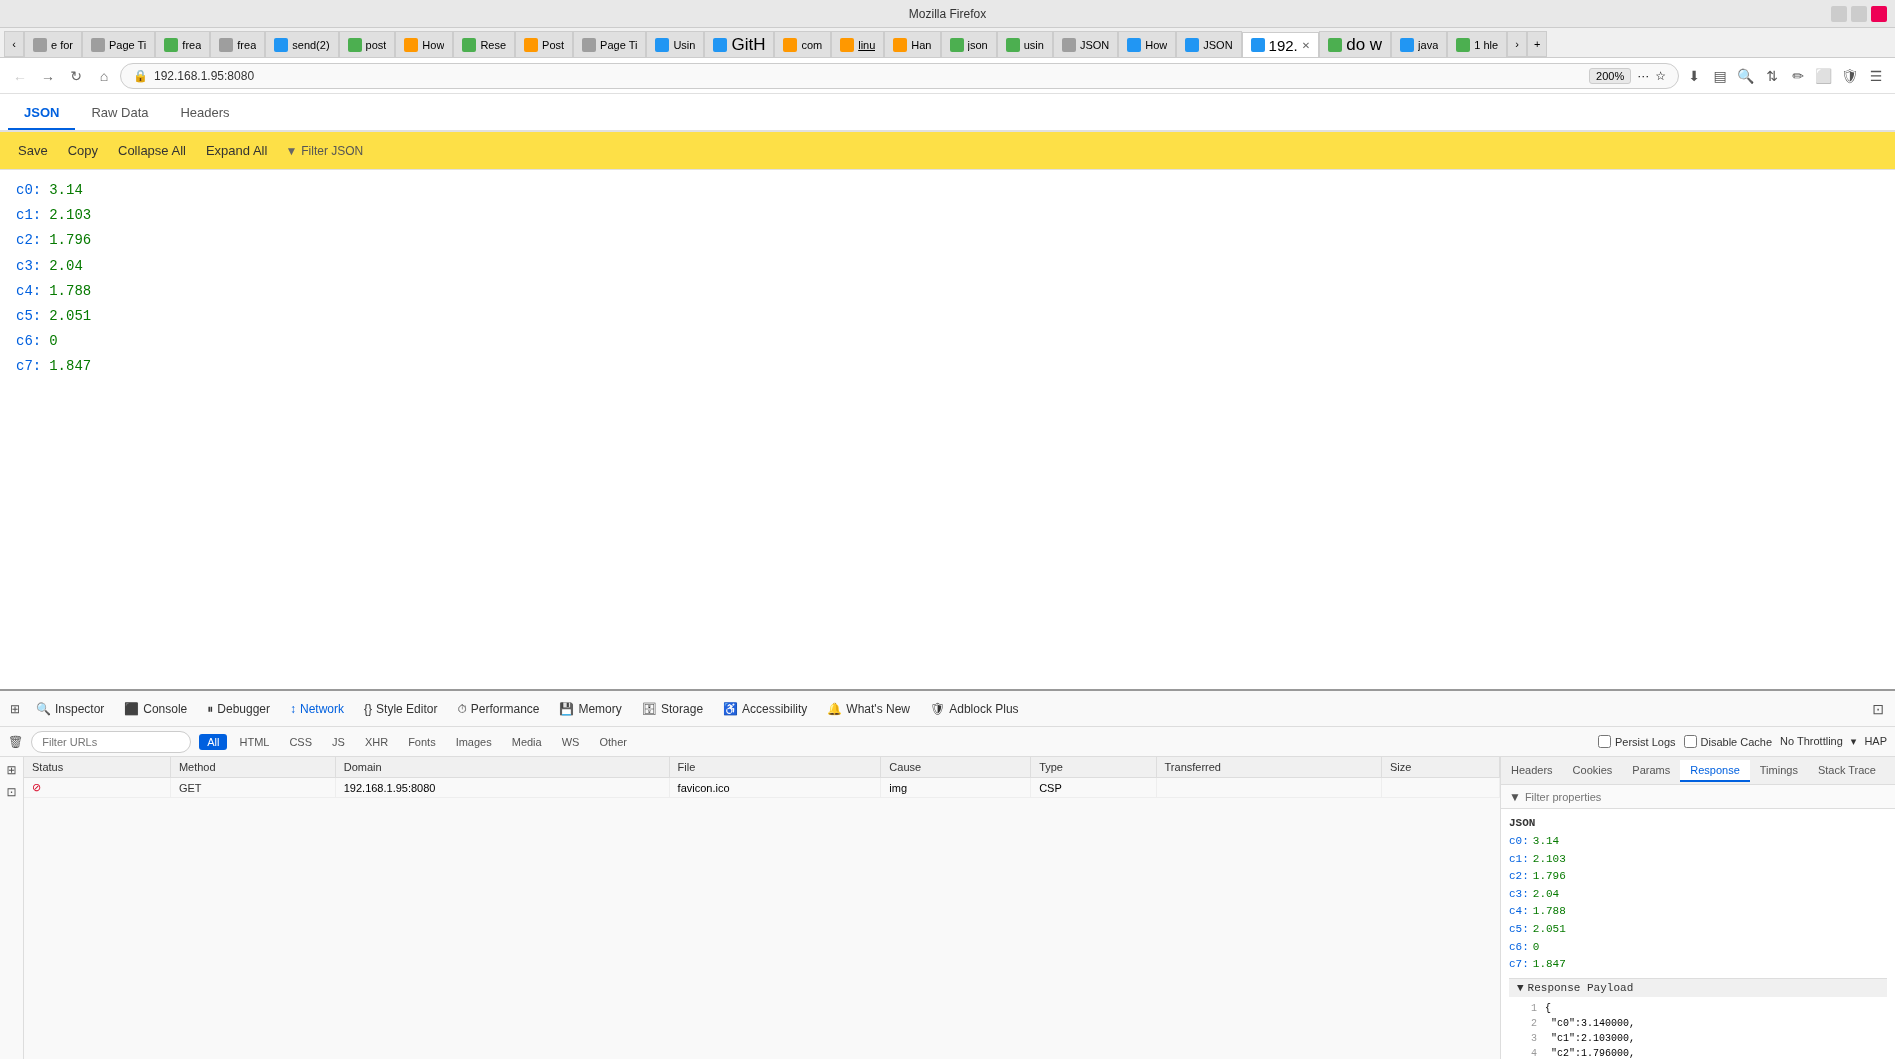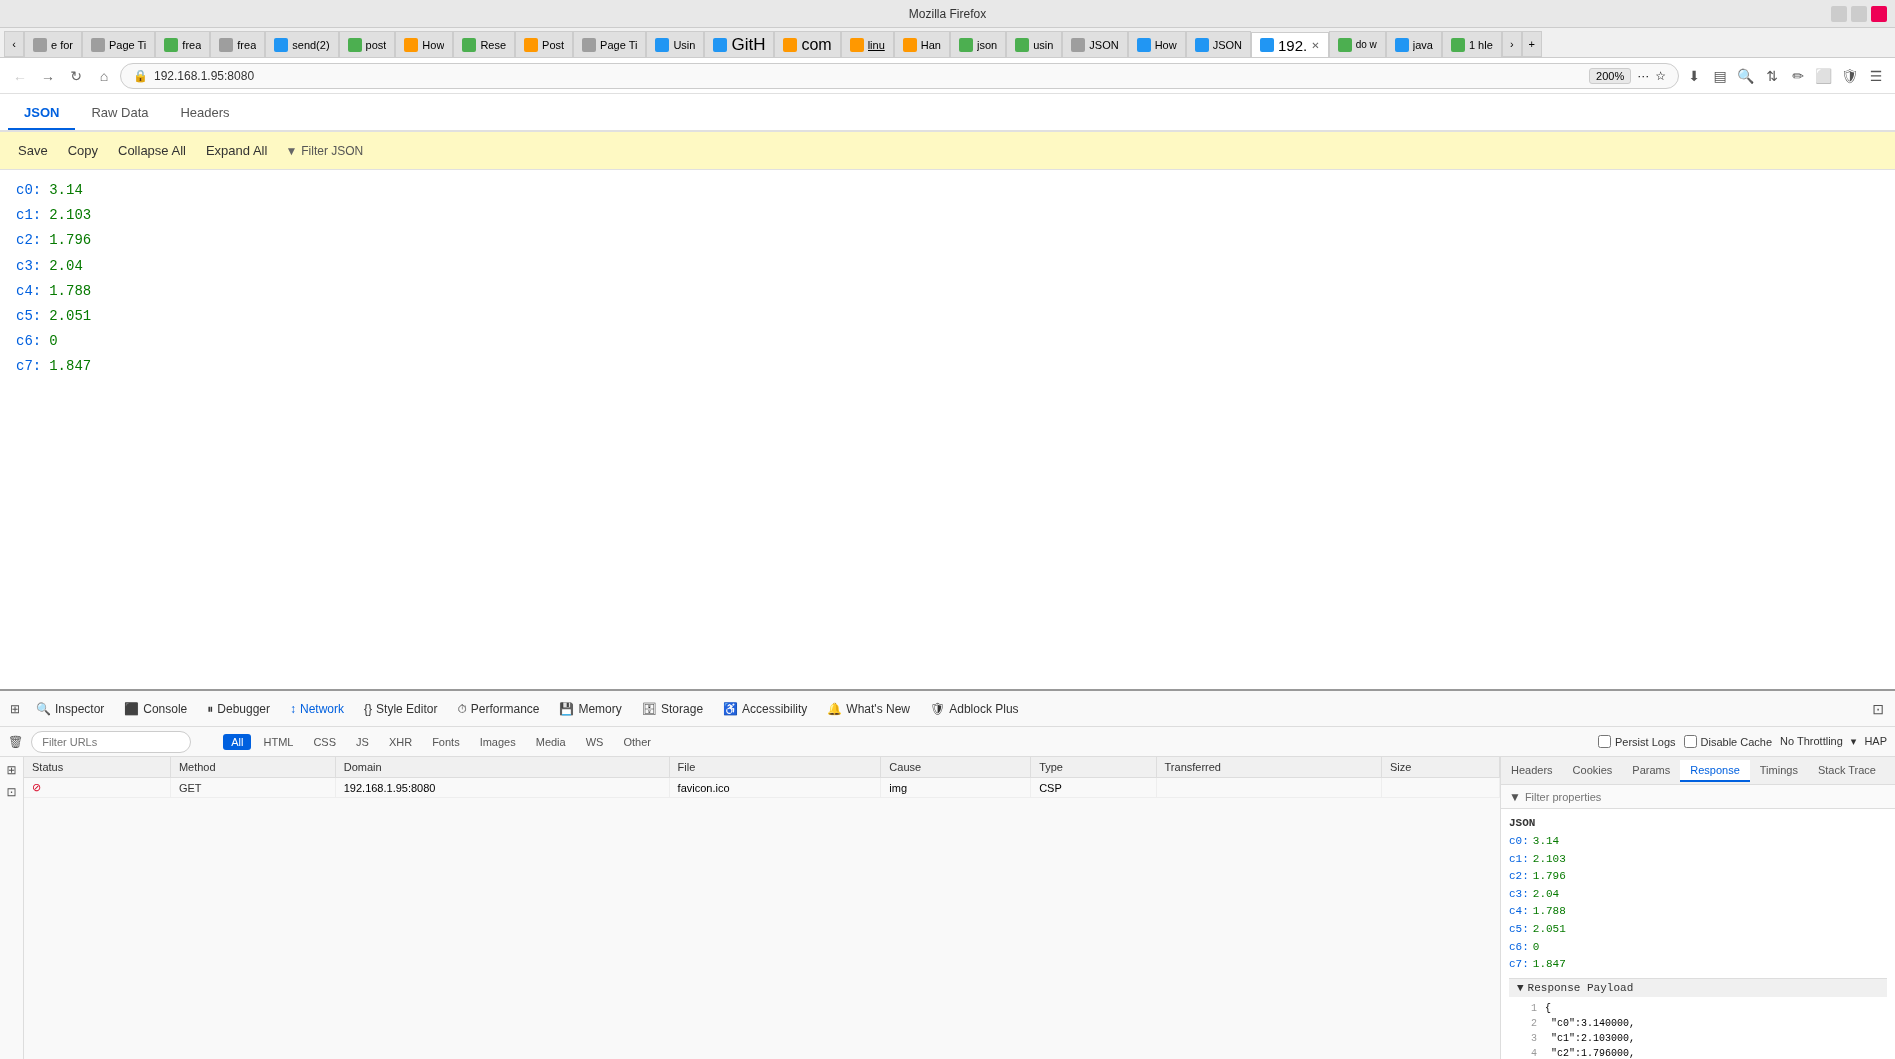--- a/index.html
+++ b/index.html
@@ -175,21 +175,21 @@
     }
     .json-tab.active {
       color: #0060df;
       border-bottom: 2px solid #0060df;
       font-weight: bold;
     }
 
     
     .json-actions {
       height: 38px;
-      background: #fef9c3;
+      background: #fde047;
       border-bottom: 1px solid #e0e0e0;
       display: flex;
       align-items: center;
       padding: 0 12px;
       gap: 12px;
     }
     .action-btn {
       font-size: 13px;
       color: #333;
       cursor: pointer;
@@ -287,21 +287,21 @@
     }
     .filter-type-btn {
       padding: 2px 8px;
       font-size: 11px;
       border: none;
       background: none;
       cursor: pointer;
       color: #555;
       border-radius: 3px;
     }
-    .filter-type-btn.active { background: #0060df; color: #fff; border-radius: 3px; margin-left: 24px; }
+    .filter-type-btn.active { background: #0060df; color: #fff; border-radius: 3px; }
     .devtools-filter-spacer { flex: 1; }
     .devtools-filter-right {
       display: flex;
       align-items: flex-start;
       gap: 8px;
       font-size: 11px;
       color: #333;
     }
     .checkbox-group {
       display: flex;
@@ -532,21 +532,21 @@
       <div class="tab">
         <span class="tab-favicon" style="background: rgb(33, 150, 243);"></span>
         <span style="font-size: 11px; overflow: hidden; text-overflow: ellipsis;">Usin</span>
       </div>
       <div class="tab">
         <span class="tab-favicon" style="background: rgb(33, 150, 243);"></span>
         <span style="font-size: 17px; overflow: hidden; text-overflow: ellipsis;">GitH</span>
       </div>
       <div class="tab">
         <span class="tab-favicon" style="background: rgb(255, 152, 0);"></span>
-        <span style="font-size: 16px; overflow: hidden; text-overflow: ellipsis;">com</span>
+        <span style="font-size: 11px; overflow: hidden; text-overflow: ellipsis;">com</span>
       </div>
       <div class="tab">
         <span class="tab-favicon" style="background: rgb(255, 152, 0);"></span>
         <span style="font-size: 11px; overflow: hidden; text-overflow: ellipsis; text-decoration: underline;">linu</span>
       </div>
       <div class="tab">
         <span class="tab-favicon" style="background: rgb(255, 152, 0);"></span>
         <span style="font-size: 11px; overflow: hidden; text-overflow: ellipsis;">Han</span>
       </div>
       <div class="tab">
@@ -569,21 +569,21 @@
         <span class="tab-favicon" style="background: rgb(33, 150, 243);"></span>
         <span style="font-size: 11px; overflow: hidden; text-overflow: ellipsis;">JSON</span>
       </div>
       <div class="tab active">
         <span class="tab-favicon" style="background: rgb(33, 150, 243);"></span>
         <span style="font-size: 15px; overflow: hidden; text-overflow: ellipsis;">192.</span>
         <span class="tab-close">✕</span>
       </div>
       <div class="tab">
         <span class="tab-favicon" style="background: rgb(76, 175, 80);"></span>
-        <span style="font-size: 10px; overflow: hidden; text-overflow: ellipsis;">do w</span>
+        <span style="font-size: 17px; overflow: hidden; text-overflow: ellipsis;">do w</span>
       </div>
       <div class="tab">
         <span class="tab-favicon" style="background: rgb(33, 150, 243);"></span>
         <span style="font-size: 11px; overflow: hidden; text-overflow: ellipsis;">java</span>
       </div>
       <div class="tab">
         <span class="tab-favicon" style="background: rgb(76, 175, 80);"></span>
         <span style="font-size: 11px; overflow: hidden; text-overflow: ellipsis;">1 hle</span>
       </div>
     </div>

